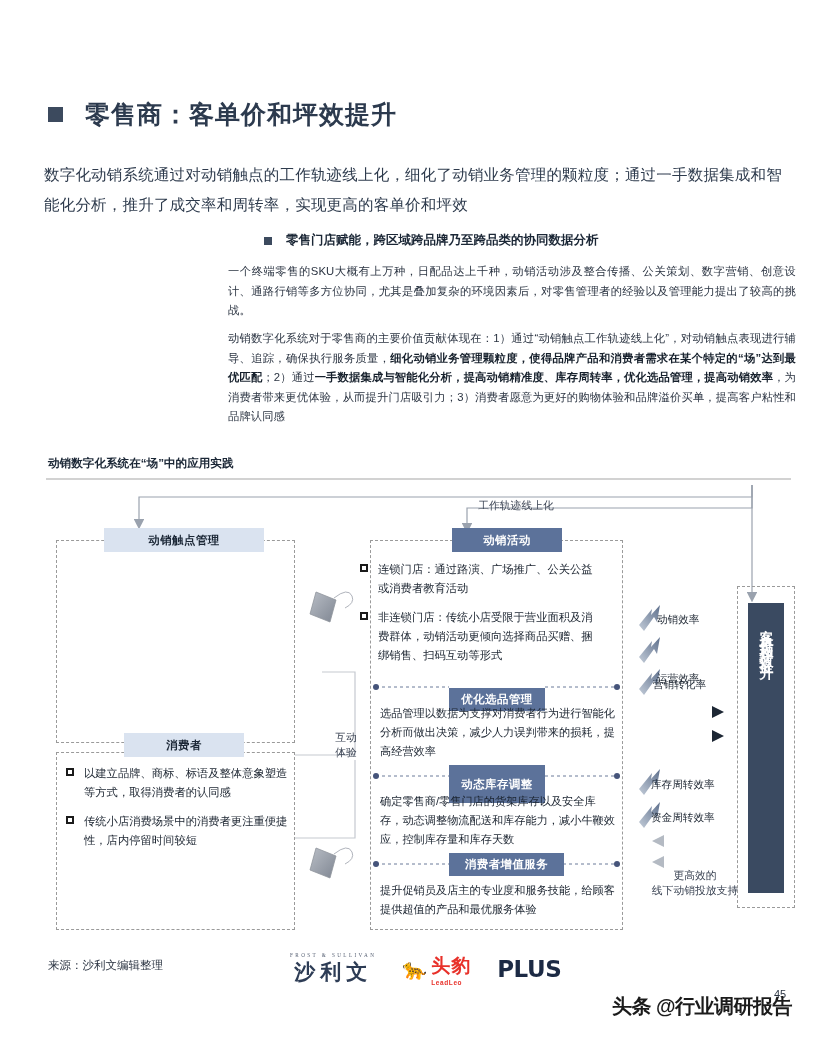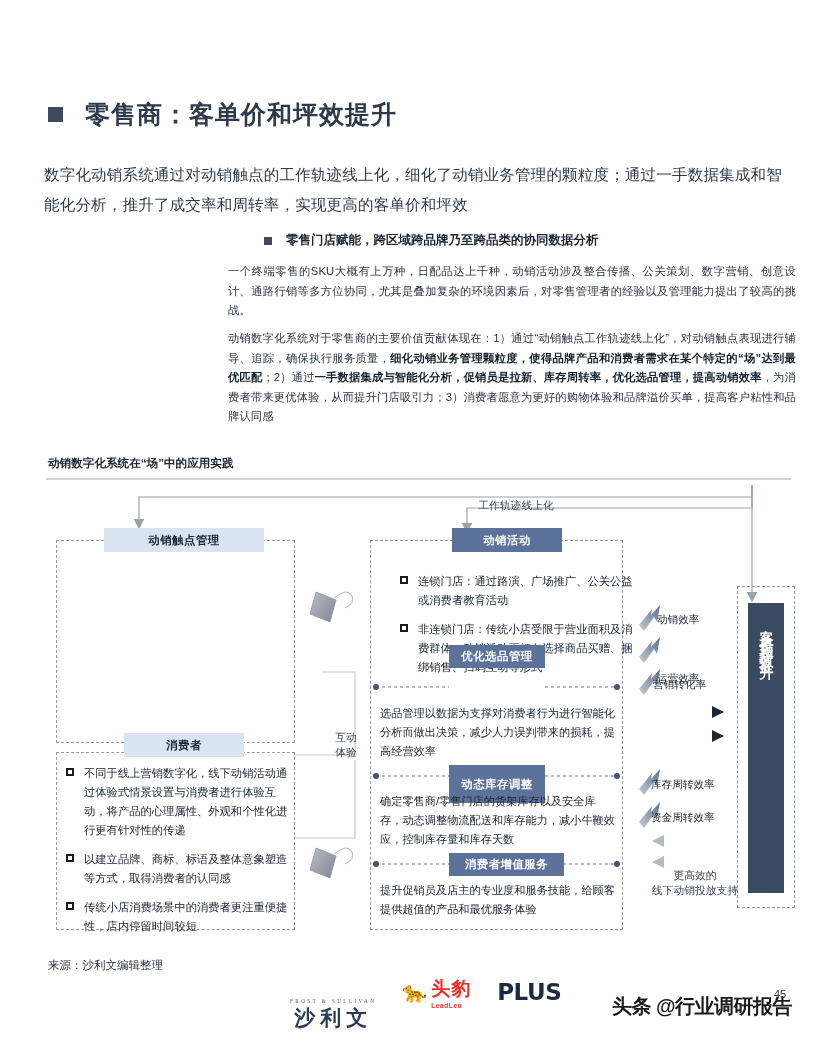--- a/index.html
+++ b/index.html
@@ -62,21 +62,21 @@
   .navy-bar { position: absolute; background: #3a4a61; }
 
   .kpi { position: absolute; font-size: 10.6px; color: #1b2430; white-space: nowrap; }
 
   .mini-label { position: absolute; font-size: 10.8px; color: #3a4353; text-align: center;
                 line-height: 15px; }
 
   
   .src { position: absolute; left: 48px; top: 958px; font-size: 11.5px; color: #2b3442; }
   .logos { position: absolute; left: 290px; top: 952px; display: flex; align-items: center; gap: 26px; }
-  .logo-sw { display: flex; flex-direction: column; align-items: center; margin-top: 46px; }
+  .logo-sw { display: flex; flex-direction: column; align-items: center; }
   .logo-sw .fs { font-size: 5.2px; letter-spacing: 2.4px; color: #555f72; font-family: "Liberation Serif", serif; }
   .logo-sw .cn { font-size: 21px; font-weight: bold; color: #2d3c55; letter-spacing: 5px;
                  font-family: "Liberation Sans", sans-serif; }
   .logo-ld { display: flex; align-items: center; gap: 4px; }
   .logo-ld .mark { font-size: 20px; color: #e8312a; }
   .logo-ld .txt { display: flex; flex-direction: column; align-items: flex-start; justify-content: space-between; }
   .logo-ld .cn { font-size: 19px; font-weight: bold; color: #e8312a; letter-spacing: 1px; }
   .logo-ld .en { font-size: 6.5px; font-weight: bold; color: #e8312a; letter-spacing: .6px; }
   .logo-plus { position: relative; font-size: 23px; font-weight: bold; color: #1c2a44;
                letter-spacing: -0.5px; font-family: "DejaVu Sans", sans-serif; }
@@ -97,21 +97,21 @@
   </div>
 
   <div class="lede">数字化动销系统通过对动销触点的工作轨迹线上化，细化了动销业务管理的颗粒度；通过一手数据集成和智能化分析，推升了成交率和周转率，实现更高的客单价和坪效</div>
 
   <div class="sub-head">
     <span class="sub-bullet"></span>
     <span class="sub-head-text">零售门店赋能，跨区域跨品牌乃至跨品类的协同数据分析</span>
   </div>
 
   <div class="para para-1">一个终端零售的SKU大概有上万种，日配品达上千种，动销活动涉及整合传播、公关策划、数字营销、创意设计、通路行销等多方位协同，尤其是叠加复杂的环境因素后，对零售管理者的经验以及管理能力提出了较高的挑战。</div>
-  <div class="para para-2"><span>动销数字化系统对于零售商的主要价值贡献体现在：1）通过“动销触点工作轨迹线上化”，对动销触点表现进行辅导、追踪，确保执行服务质量，</span><b>细化动销业务管理颗粒度，使得品牌产品和消费者需求在某个特定的“场”达到最优匹配</b><span>；2）通过</span><b>一手数据集成与智能化分析，促销员是拉新、库存周转率，优化选品管理，提高动销效率</b><span>，为消费者带来更优体验，从而提升门店吸引力；3）消费者愿意为更好的购物体验和品牌溢价买单，提高客户粘性和品牌认同感</span></div>
+  <div class="para para-2"><span>动销数字化系统对于零售商的主要价值贡献体现在：1）通过“动销触点工作轨迹线上化”，对动销触点表现进行辅导、追踪，确保执行服务质量，</span><b>细化动销业务管理颗粒度，使得品牌产品和消费者需求在某个特定的“场”达到最优匹配</b><span>；2）通过</span><b>一手数据集成与智能化分析，提高动销精准度、库存周转率，优化选品管理，提高动销效率</b><span>，为消费者带来更优体验，从而提升门店吸引力；3）消费者愿意为更好的购物体验和品牌溢价买单，提高客户粘性和品牌认同感</span></div>
 
   <div class="fig-title">动销数字化系统在“场”中的应用实践</div>
   <div class="fig-rule"></div>
 
   <svg class="canvas" viewBox="0 0 837 1045">
     <defs>
       <marker id="ah" markerWidth="9" markerHeight="9" refX="4.5" refY="4.5" orient="auto">
         <path d="M0,0 L9,4.5 L0,9 z" fill="#9aa2ae"></path>
       </marker>
       <linearGradient id="upg" x1="0" y1="1" x2="1" y2="0">
@@ -193,54 +193,50 @@
     <span>动销触点管理</span>
   </div>
 
   <div class="dash-box" style="left:56px; top:752px; width:239px; height:178px;"></div>
   <div class="hd hd-light" style="left:124px; top:733px; width:120px; height:24px;">
     <span>消费者</span>
   </div>
   <div class="bullets" style="left:66px; top:764px; width:222px;">
     <div class="bl">
       <span class="bl-sq"></span>
-      <span class="bl-tx">不同于线上营销数字化，线下动销活动通过体验式情景设置与消费者进行体验互动，将产品的心理属性、外观和个性化进行更有针对性的传递</span>
-    </div>
-    <div class="bl">
-      <span class="bl-sq"></span>
       <span class="bl-tx">以建立品牌、商标、标语及整体意象塑造等方式，取得消费者的认同感</span>
     </div>
     <div class="bl">
       <span class="bl-sq"></span>
       <span class="bl-tx">传统小店消费场景中的消费者更注重便捷性，店内停留时间较短</span>
     </div>
   </div>
 
   <div class="mini-label" style="left:326px; top:730px; width:40px;">
     <div>互动</div>
     <div>体验</div>
   </div>
 
   <div class="dash-box" style="left:370px; top:540px; width:253px; height:390px;"></div>
 
   <div class="hd hd-dark" style="left:452px; top:528px; width:110px; height:24px;">
     <span>动销活动</span>
   </div>
-  <div class="bullets" style="left:400px; top:560px; width:236px;margin-top:12px;">
+  <div class="bullets" style="left:360px; top:560px; width:236px;">
     <div class="bl">
       <span class="bl-sq"></span>
       <span class="bl-tx"><span>连锁门店：</span><span>通过路演、广场推广、公关公益或消费者教育活动</span></span>
     </div>
     <div class="bl">
       <span class="bl-sq"></span>
       <span class="bl-tx"><span>非连锁门店：</span><span>传统小店受限于营业面积及消费群体，动销活动更倾向选择商品买赠、捆绑销售、扫码互动等形式</span></span>
     </div>
   </div>
 
-  <div class="hd hd-dark" style="left:449px; top:645px; width:96px; height:23px;">
+  <div class="hd hd-dark" style="left:449px; top:688px; width:96px; height:23px;">
     <span>优化选品管理</span>
   </div>
   <div class="body-tx" style="left:380px; top:704px; width:236px;">选品管理以数据为支撑对消费者行为进行智能化分析而做出决策，减少人力误判带来的损耗，提高经营效率</div>
 
   <div class="hd hd-dark" style="left:449px; top:765px; width:96px; height:38px;">
     <span>动态库存调整</span>
   </div>
   <div class="body-tx" style="left:380px; top:792px; width:236px;">确定零售商/零售门店的货架库存以及安全库存，动态调整物流配送和库存能力，减小牛鞭效应，控制库存量和库存天数</div>
 
   <div class="hd hd-dark" style="left:449px; top:853px; width:115px; height:23px;">

